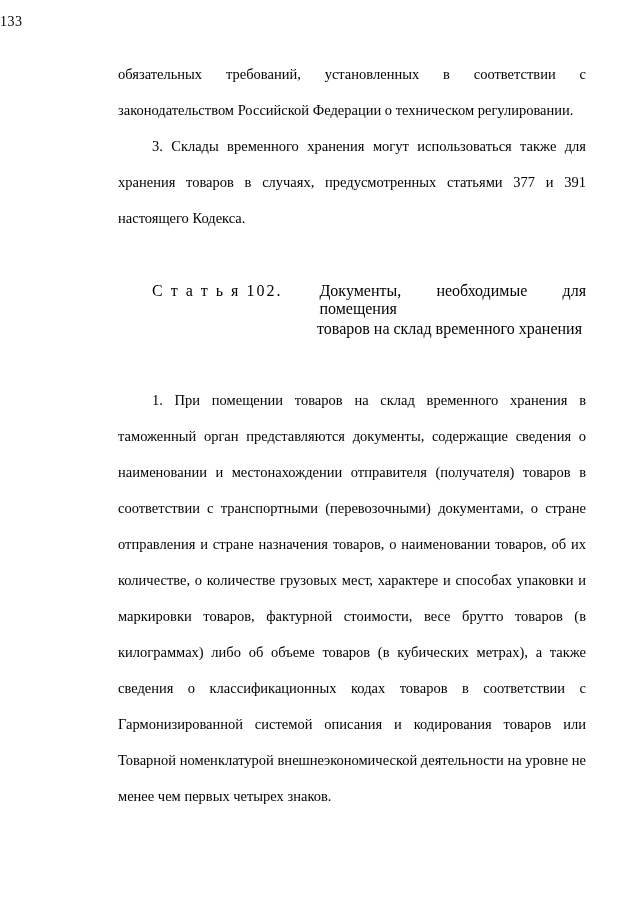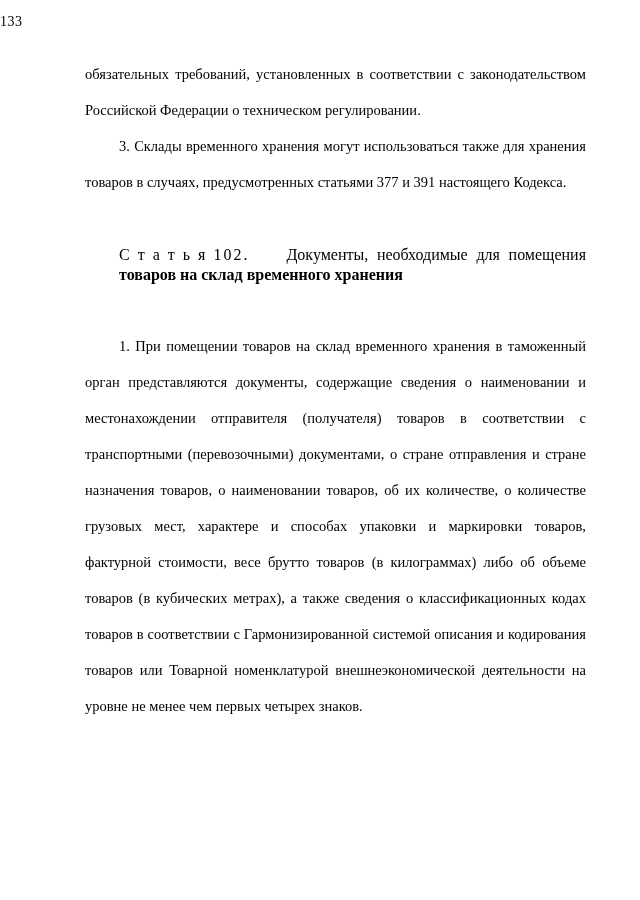--- a/index.html
+++ b/index.html
@@ -22,22 +22,21 @@
     padding: 0;
   }
   .page-number {
     text-align: left;
     font-size: 14px;
     margin-top: 14px;
     margin-bottom: 26px;
     letter-spacing: 0.5px;
   }
   .content {
-    padding: 0 54px 0 78px;
-    margin-left: 7px;
+    padding: 0 54px 0 118px;
   }
   p.para {
     margin: 0 0 0 0;
     font-size: 14.5px;
     line-height: 36px;
     text-align: justify;
     text-justify: inter-word;
     text-indent: 0;
   }
   p.para.indent {
@@ -63,22 +62,22 @@
     white-space: nowrap;
     padding-right: 8px;
   }
   .article-title-row .ttl {
     flex: 1;
     font-weight: normal;
     text-align: justify;
     text-align-last: justify;
   }
   .article-title-second {
-    font-weight: bold;
-    text-align: left;
+    font-weight: normal;
+    text-align: right;
     margin-top: 2px;
     padding-right: 4px;
   }
   .body-block p.para + p.para {
     margin-top: 0;
   }
   .gap-small { height: 16px; }
 </style>
 </head>
 <body>

